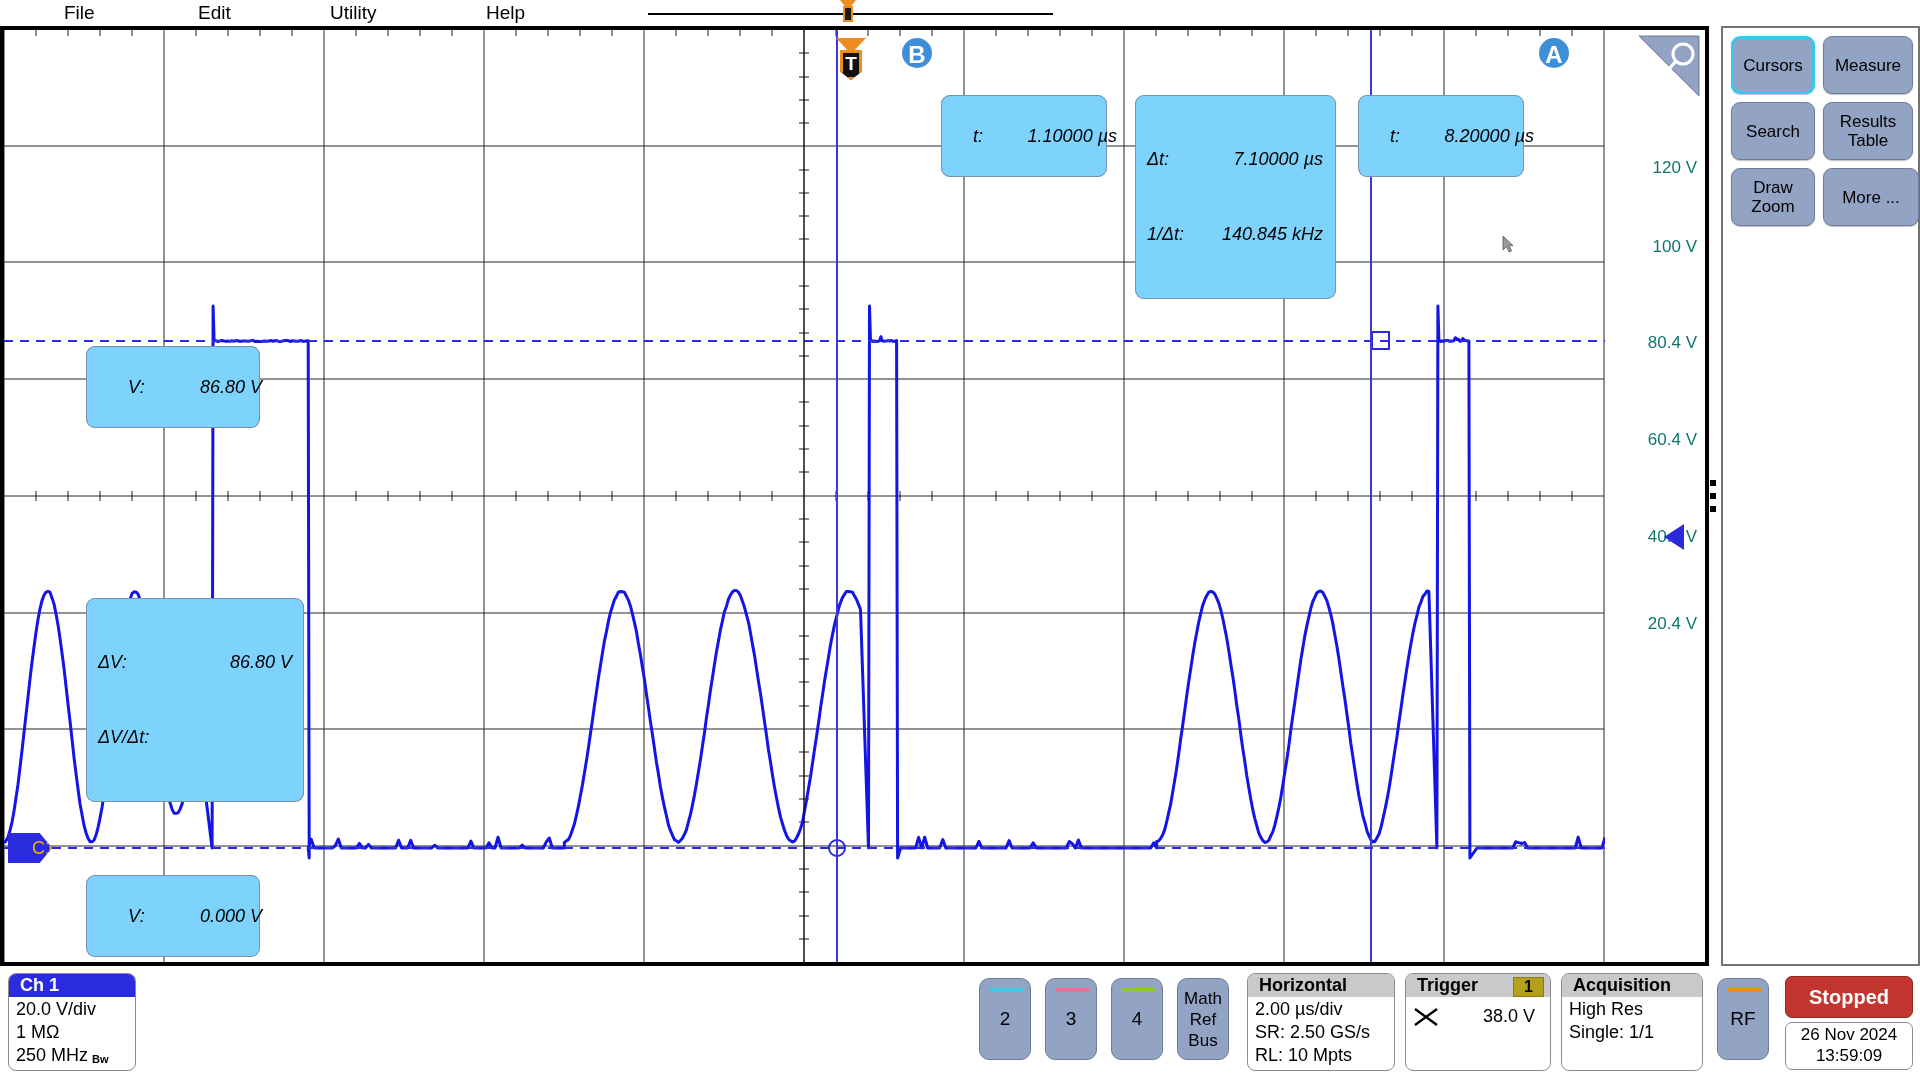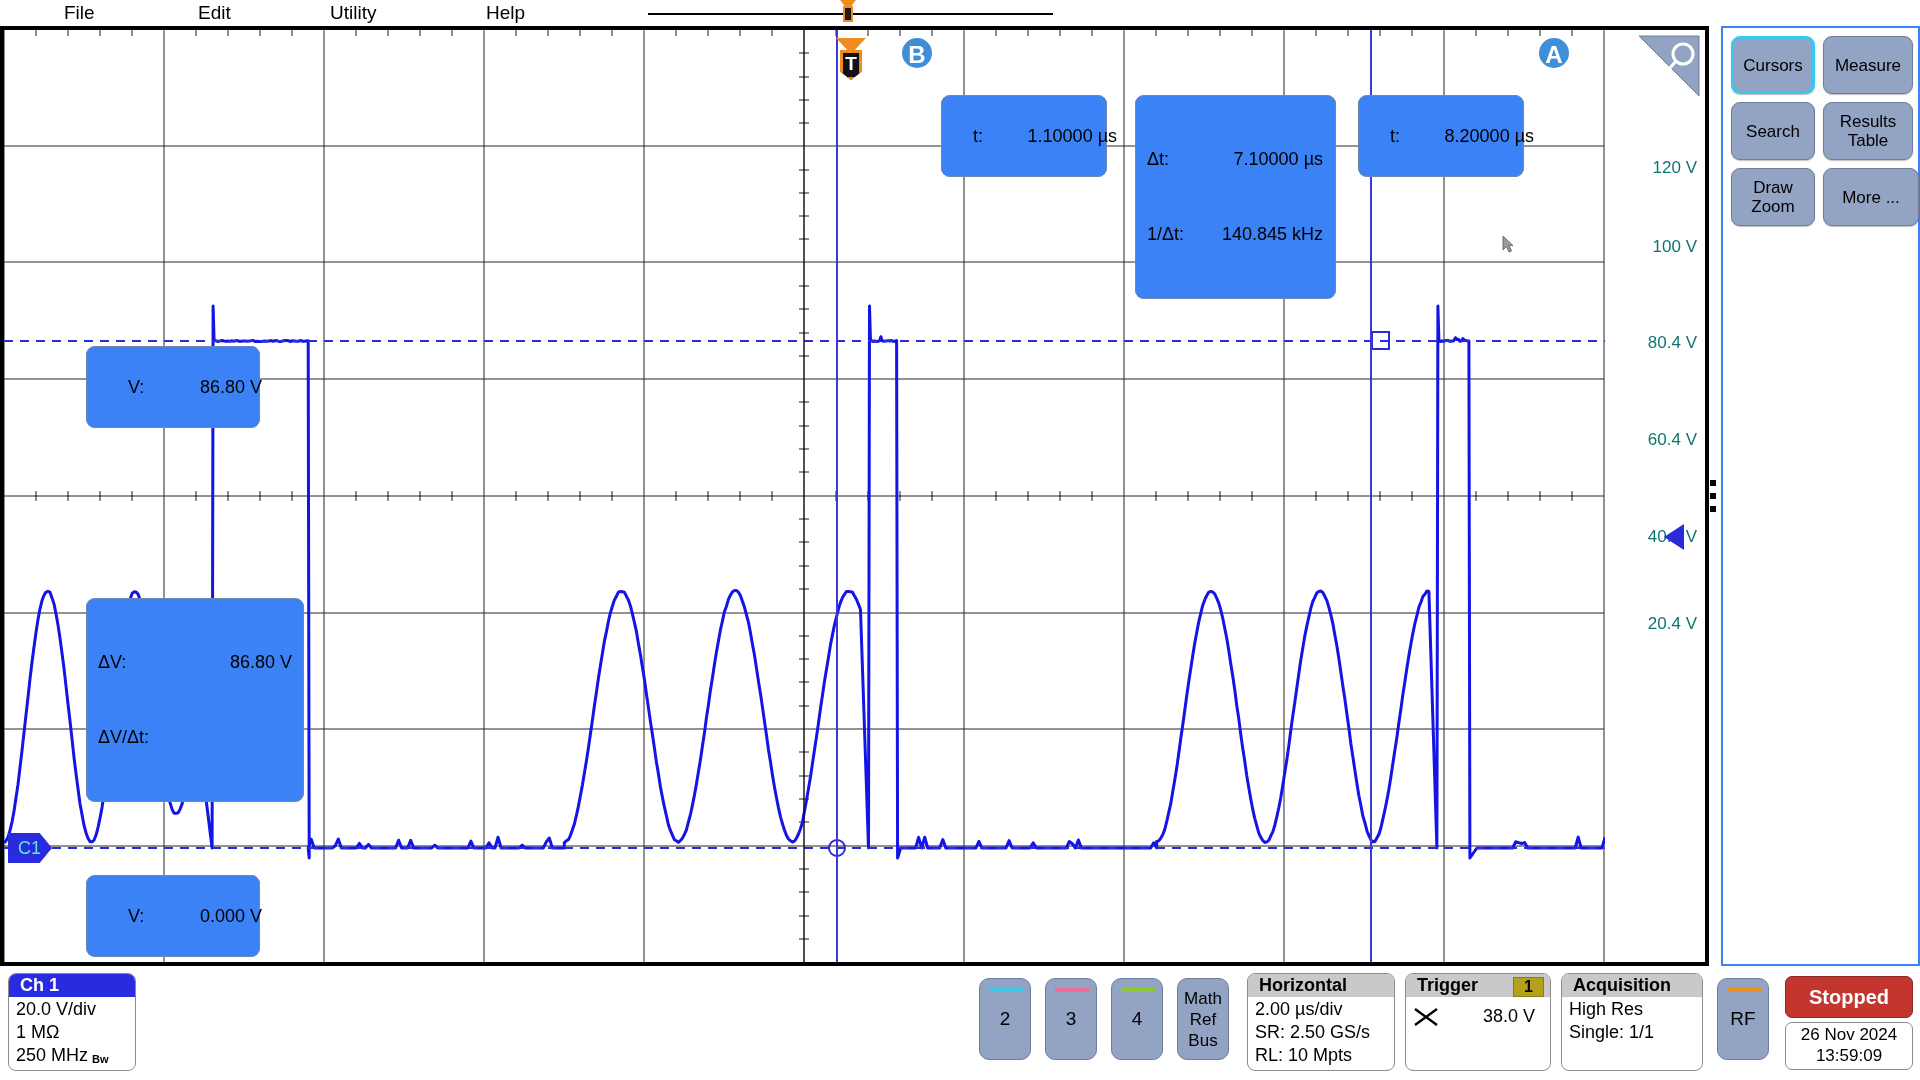--- a/index.html
+++ b/index.html
@@ -84,26 +84,27 @@
     width: 8px; height: 40px;
   }
   .dragdots i {
     display: block; width: 6px; height: 6px; background: #000;
     margin-bottom: 7px;
   }
 
   
   .pill {
     position: absolute;
-    background: #3b82f6; color: #000;
+    background: #7dd3fc; color: #000;
     border-radius: 9px;
     font-size: 18px; line-height: 26px;
     padding: 2px 12px;
     white-space: pre;
     box-shadow: 0 0 0 1px rgba(120,135,165,.9) inset;
+    font-style: italic;
   }
   .pill.two { line-height: 25px; }
   .pill .row { display: flex; }
   .pill .k { display: inline-block; }
   .pill .v { display: inline-block; text-align: right; }
 
   
   .cmark {
     position: absolute; width: 34px; height: 34px; border-radius: 50%;
     background: #3f8fd8; color: #fff;
@@ -124,32 +125,32 @@
     background: #111; border: 3px solid #ef8c1f;
     color: #fff; font-size: 19px; font-weight: bold;
     text-align: center; line-height: 22px;
     clip-path: polygon(0 0,100% 0,100% 72%,50% 100%,0 72%);
   }
 
   
   .c1marker {
     position: absolute; left: 4px;
     width: 44px; height: 30px; background: #2a2ade;
-    color: #5eead4; font-size: 18px; line-height: 30px; padding-left: 10px;
+    color: #eab308; font-size: 18px; line-height: 30px; padding-left: 24px;
     clip-path: polygon(0 0, 72% 0, 100% 50%, 72% 100%, 0 100%);
   }
 
   
   .magnifier { position: absolute; right: 4px; top: 4px; width: 64px; height: 64px; }
 
   
   .rightpanel {
     position: absolute; left: 1721px; top: 26px;
     width: 199px; height: 940px;
-    background: #ffffff; border: 2px solid #3b82f6;
+    background: #ffffff; border: 2px solid #737373;
   }
   .btn {
     position: absolute;
     background: #93a3c4; border: 1px solid #6e7d9b; border-radius: 9px;
     color: #000; font-size: 17px; text-align: center;
     display: flex; align-items: center; justify-content: center;
     line-height: 19px; cursor: pointer;
     box-shadow: 0 1px 1px rgba(0,0,0,.25);
   }
   .btn.active { border: 3px solid #36c8f0; }

